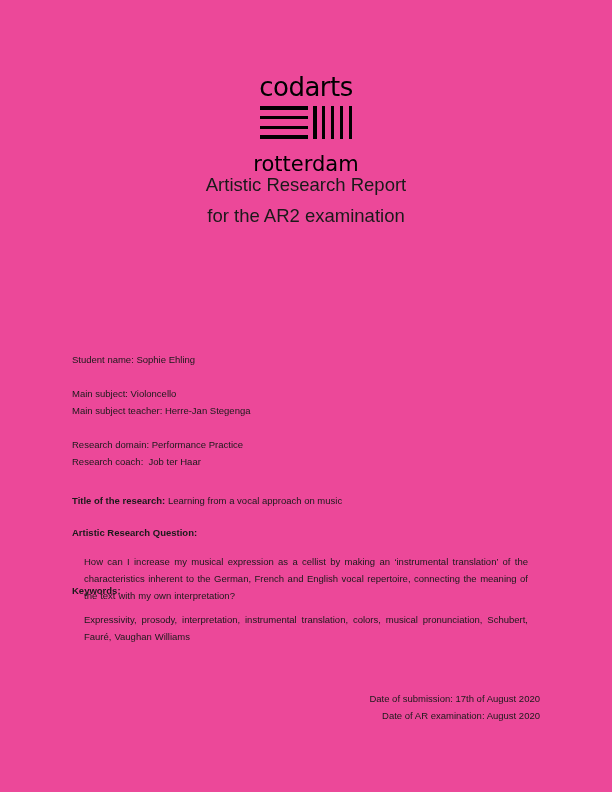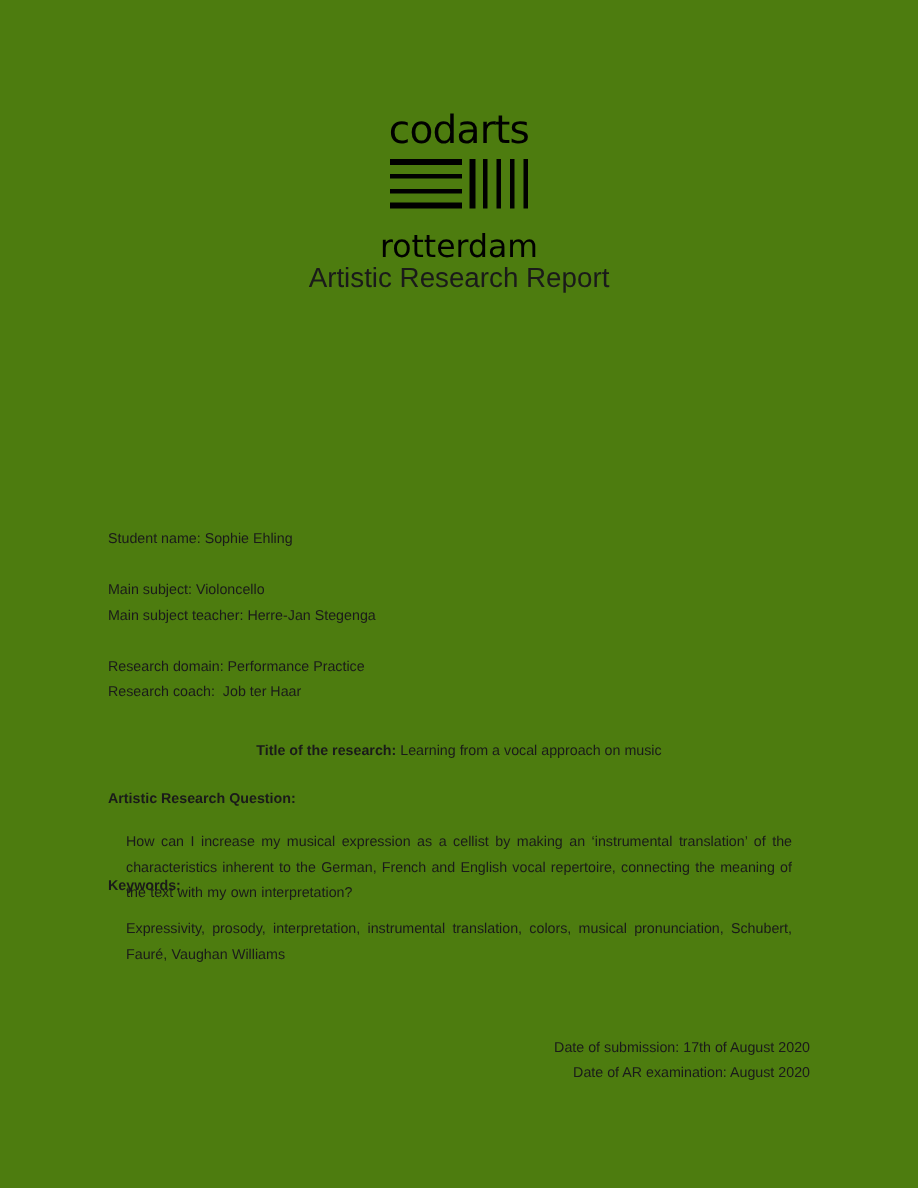--- a/index.html
+++ b/index.html
@@ -1,21 +1,21 @@
 <!DOCTYPE html>
 <html><head>
 <meta charset="utf-8">
 <style>
   html, body { margin: 0; padding: 0; background: #ffffff; }
   .page {
     position: relative;
     width: 612px;
     height: 792px;
     margin: 0 auto;
-    background: #4d7c0f;
+    background: #ec4899;
     font-family: "Liberation Sans", sans-serif;
     color: #1a1a1a;
     overflow: hidden;
   }
 
   
   .logo {
     position: absolute;
     top: 74px;
     left: 0;
@@ -83,21 +83,21 @@
   .blank-before { margin-top: 17px; }
   .line strong, .bold { font-weight: 700; }
   .para {
     margin: 12px;
     font-size: 9.5px;
     line-height: 17px;
     text-align: justify;
     word-spacing: 0.3px;
   }
   #info-section      { top: 351px; }
-  #research-title    { top: 492px; text-align: center; }
+  #research-title    { top: 492px; }
   #arq-section       { top: 524px; }
   #keywords-section  { top: 582px; }
   #dates-section     { top: 690px; text-align: right; }
 </style>
 </head>
 <body>
 
 <div class="page">
 
   <header class="logo">
@@ -115,20 +115,21 @@
           <i></i>
           <i></i>
           <i></i>
       </div>
     </div>
     <div class="logo-city">rotterdam</div>
   </header>
 
   <h1 class="title">
     <span class="title-line">Artistic Research Report</span>
+    <span class="title-line">for the AR2 examination</span>
   </h1>
 
   <section class="section" id="info-section">
     <p class="line">Student name: Sophie Ehling</p>
     <p class="line blank-before">Main subject: Violoncello</p>
     <p class="line">Main subject teacher: Herre-Jan Stegenga</p>
     <p class="line blank-before">Research domain: Performance Practice</p>
     <p class="line">Research coach:  Job ter Haar</p>
   </section>
 

